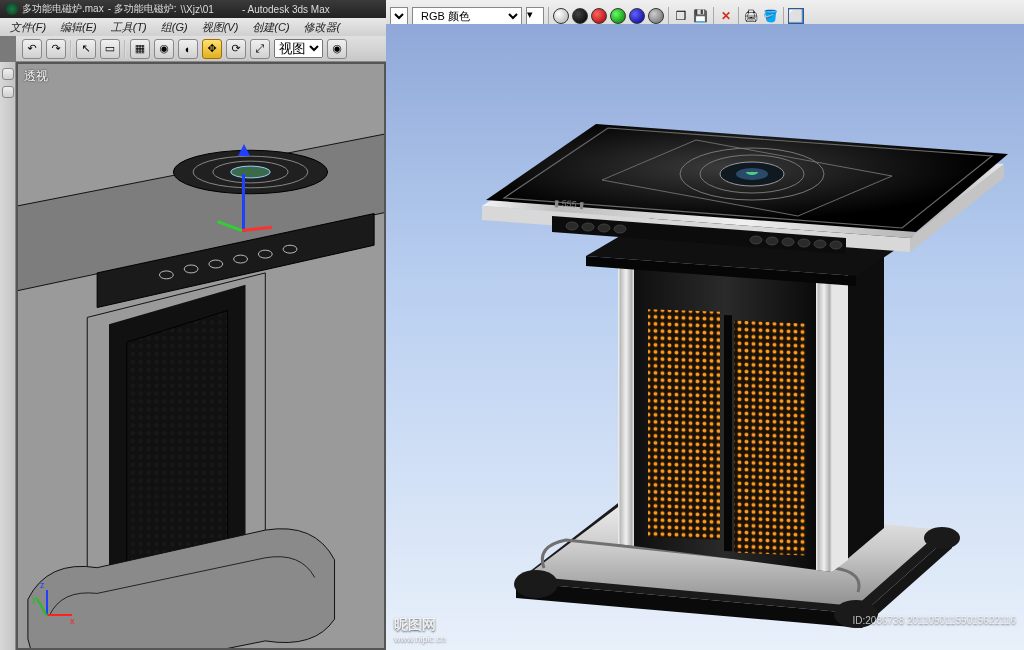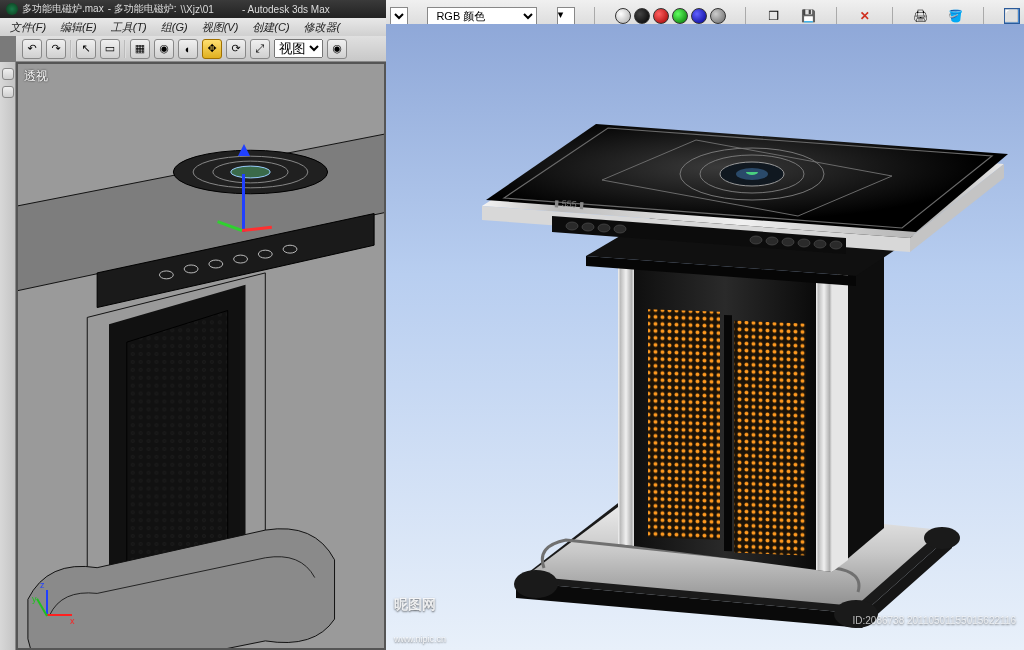--- a/index.html
+++ b/index.html
@@ -16,42 +16,42 @@
 .tb-left .btn { width: 12px; height: 12px; }
 
 .iconrow { position: absolute; left: 16px; top: 36px; right: 638px; height: 26px; background: linear-gradient(#e0e0e0,#c8c8c8); border-bottom: 1px solid #888; display: flex; align-items: center; gap: 4px; padding: 0 6px; }
 .iconrow .yellow { background: linear-gradient(#ffe070,#e0b020); border-color: #a07000; }
 .iconrow .sep { width: 2px; height: 18px; background: linear-gradient(90deg,#aaa,#eee); }
 
 .viewport-left { position: absolute; left: 16px; top: 62px; width: 370px; bottom: 0; background: #9a9a9a; border: 2px solid #555; overflow: hidden; }
 .viewport-left .label { position: absolute; left: 6px; top: 4px; color: #fff; font-size: 12px; text-shadow: 0 0 2px #000; }
 
 .viewport-right { position: absolute; left: 386px; top: 0; right: 0; bottom: 0; background: #fff; }
-.vr-toolbar { height: 24px; background: linear-gradient(#f0f0f0,#d8d8d8); border-bottom: 1px solid #aaa; display: flex; align-items: center; gap: 4px; padding: 16px 4px; justify-content: space-between; }
+.vr-toolbar { height: 24px; background: linear-gradient(#f0f0f0,#d8d8d8); border-bottom: 1px solid #aaa; display: flex; align-items: center; gap: 4px; padding: 16px 4px; }
 .vr-toolbar .combo { height: 18px; border: 1px solid #888; background: #fff; font-size: 11px; }
 .vr-toolbar .combo.c1 { width: 18px; }
 .vr-toolbar .combo.c2 { width: 110px; padding: 0 4px; }
 .vr-toolbar .ball { width: 16px; height: 16px; border-radius: 50%; border: 1px solid #333; }
 .vr-toolbar .sep { width: 1px; height: 18px; background: #aaa; }
 .vr-toolbar .ico { width: 16px; height: 16px; display: flex; align-items: center; justify-content: center; font-size: 12px; }
 
 .render-area { position: absolute; left: 0; top: 24px; right: 0; bottom: 0; background: linear-gradient(#8fa8d8 0%, #b8cef0 40%, #e8f0fa 100%); overflow: hidden; }
 
 .wire-svg { position:absolute; inset:0; width:100%; height:100%; }
 
 .axis3d { position: absolute; left: 20px; bottom: 24px; width: 40px; height: 40px; }
 .axis3d .z { position: absolute; left: 8px; bottom: 8px; width: 2px; height: 26px; background: #2040ff; }
 .axis3d .x { position: absolute; left: 8px; bottom: 8px; width: 26px; height: 2px; background: #ff2020; }
 .axis3d .y { position: absolute; left: 8px; bottom: 8px; width: 2px; height: 20px; background: #20c020; transform-origin: bottom; transform: rotate(-30deg); }
 .axis3d .lz { position: absolute; left: 2px; top: -4px; color: #2040ff; font-size: 9px; }
 .axis3d .lx { position: absolute; left: 32px; bottom: -2px; color: #ff2020; font-size: 9px; }
 .axis3d .ly { position: absolute; left: -6px; bottom: 20px; color: #20c020; font-size: 9px; }
 
 .watermark-l { position: absolute; left: 8px; bottom: 6px; color: rgba(255,255,255,.85); font-size: 14px; font-weight: bold; text-shadow: 0 1px 2px rgba(0,0,0,.6); }
-.watermark-l .sub { font-size: 9px; font-weight: normal; display: block; opacity: .9; margin-top: 20px; }
+.watermark-l .sub { font-size: 9px; font-weight: normal; display: block; opacity: .9; }
 .watermark-r { position: absolute; right: 8px; bottom: 24px; color: rgba(255,255,255,.7); font-size: 10px; text-shadow: 0 1px 2px rgba(0,0,0,.5); }
 
 .gizmo { position:absolute; left:196px; top:88px; width:60px; height:80px; pointer-events:none; }
 .gizmo .ax { position:absolute; left:28px; bottom:0; }
 .gizmo .zaxis { width:3px; height:58px; background:#2040ff; }
 .gizmo .zhead { position:absolute; left:24px; top:-8px; width:0; height:0; border-left:6px solid transparent; border-right:6px solid transparent; border-bottom:12px solid #2040ff; }
 .gizmo .xaxis { position:absolute; left:28px; bottom:0; width:30px; height:3px; background:#ff3030; transform-origin:left center; transform:rotate(-6deg); }
 .gizmo .yaxis { position:absolute; left:28px; bottom:0; width:26px; height:3px; background:#30d030; transform-origin:left center; transform:rotate(200deg); }
 </style>
 </head>

